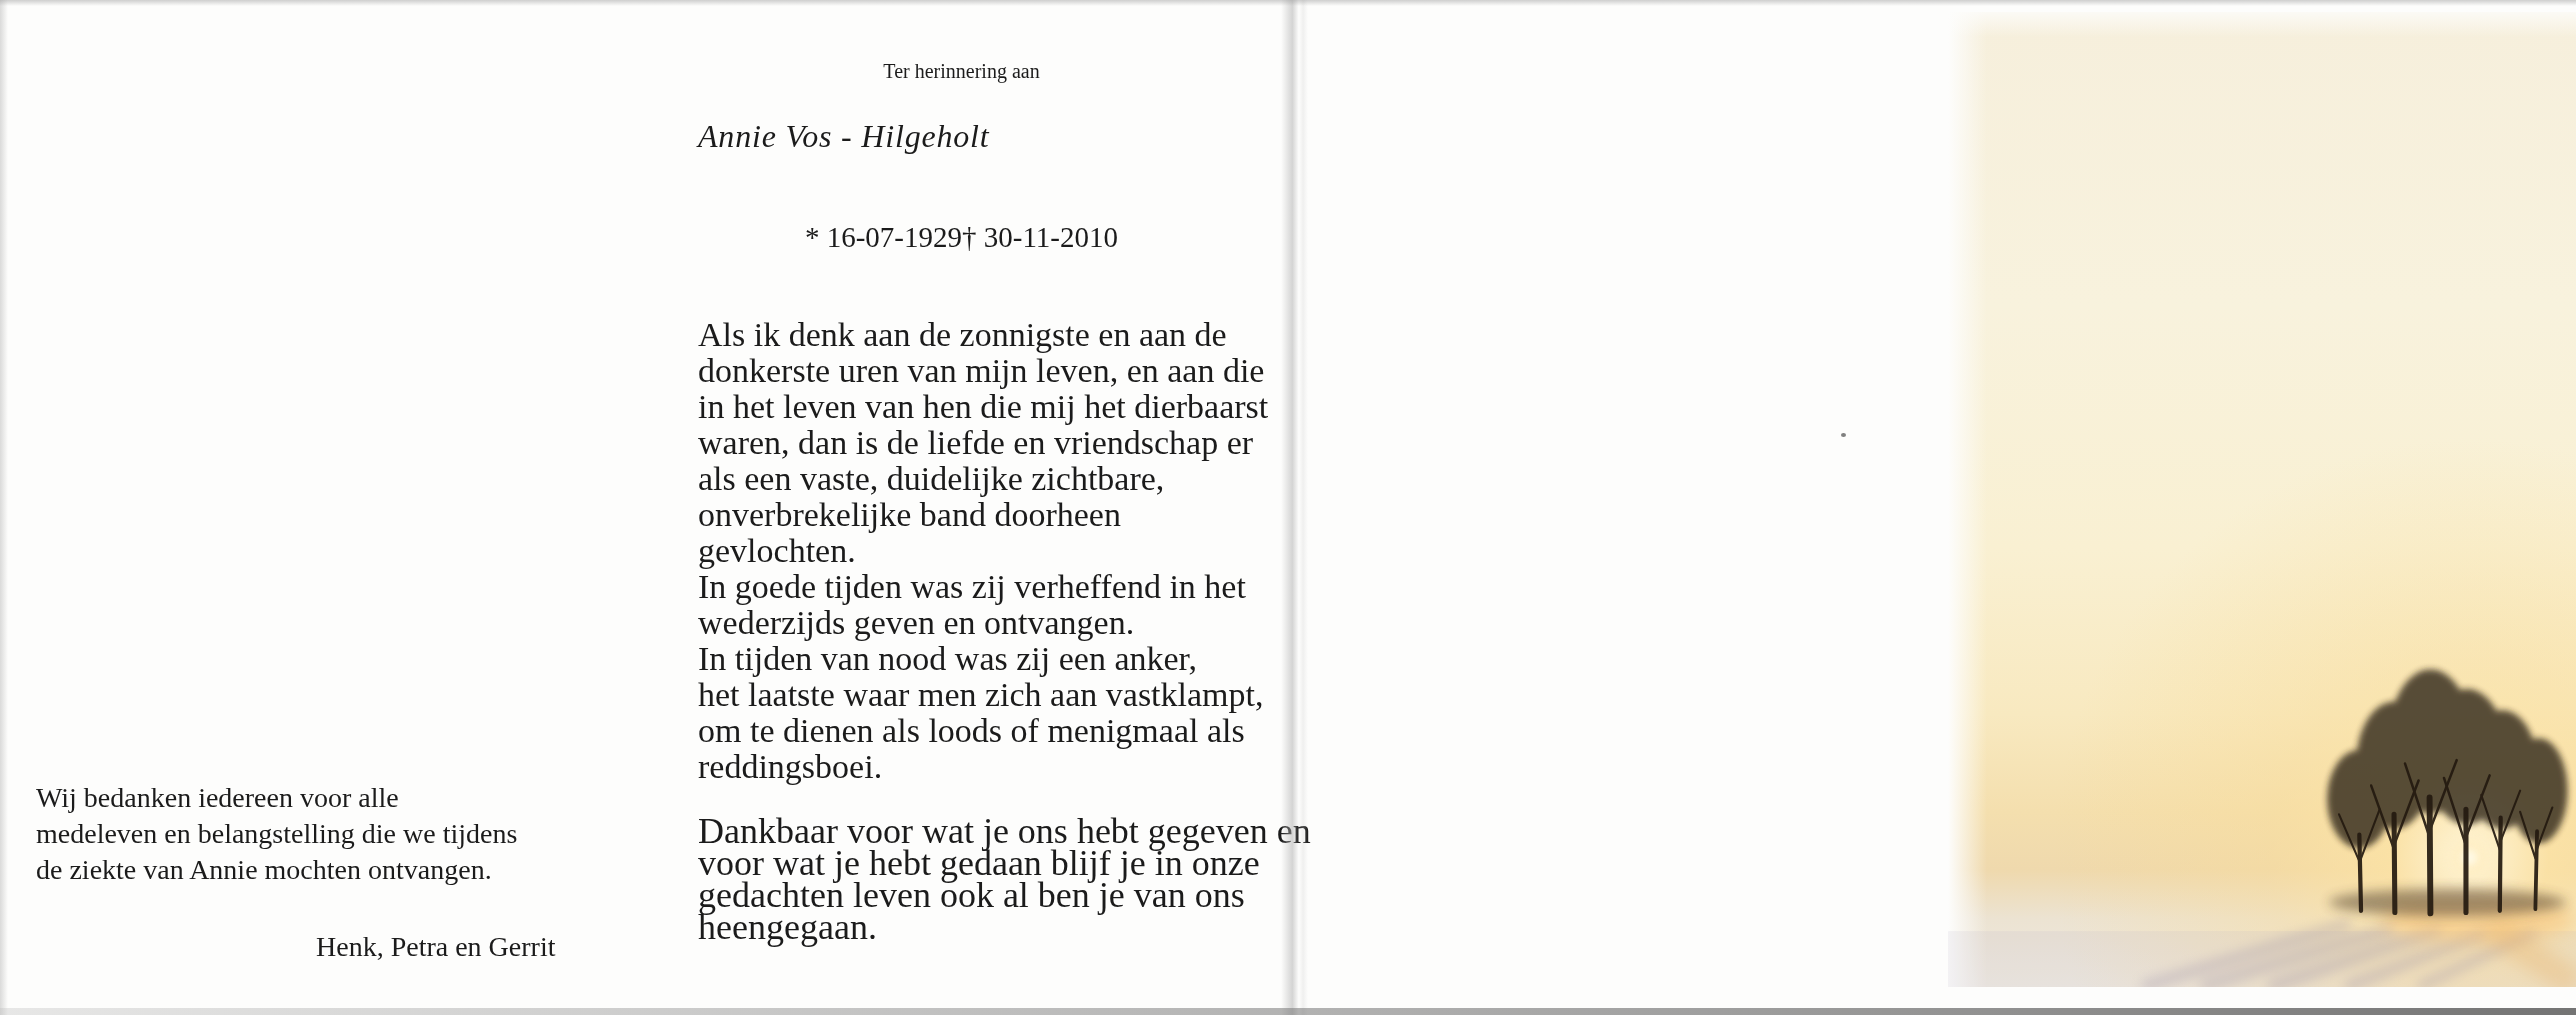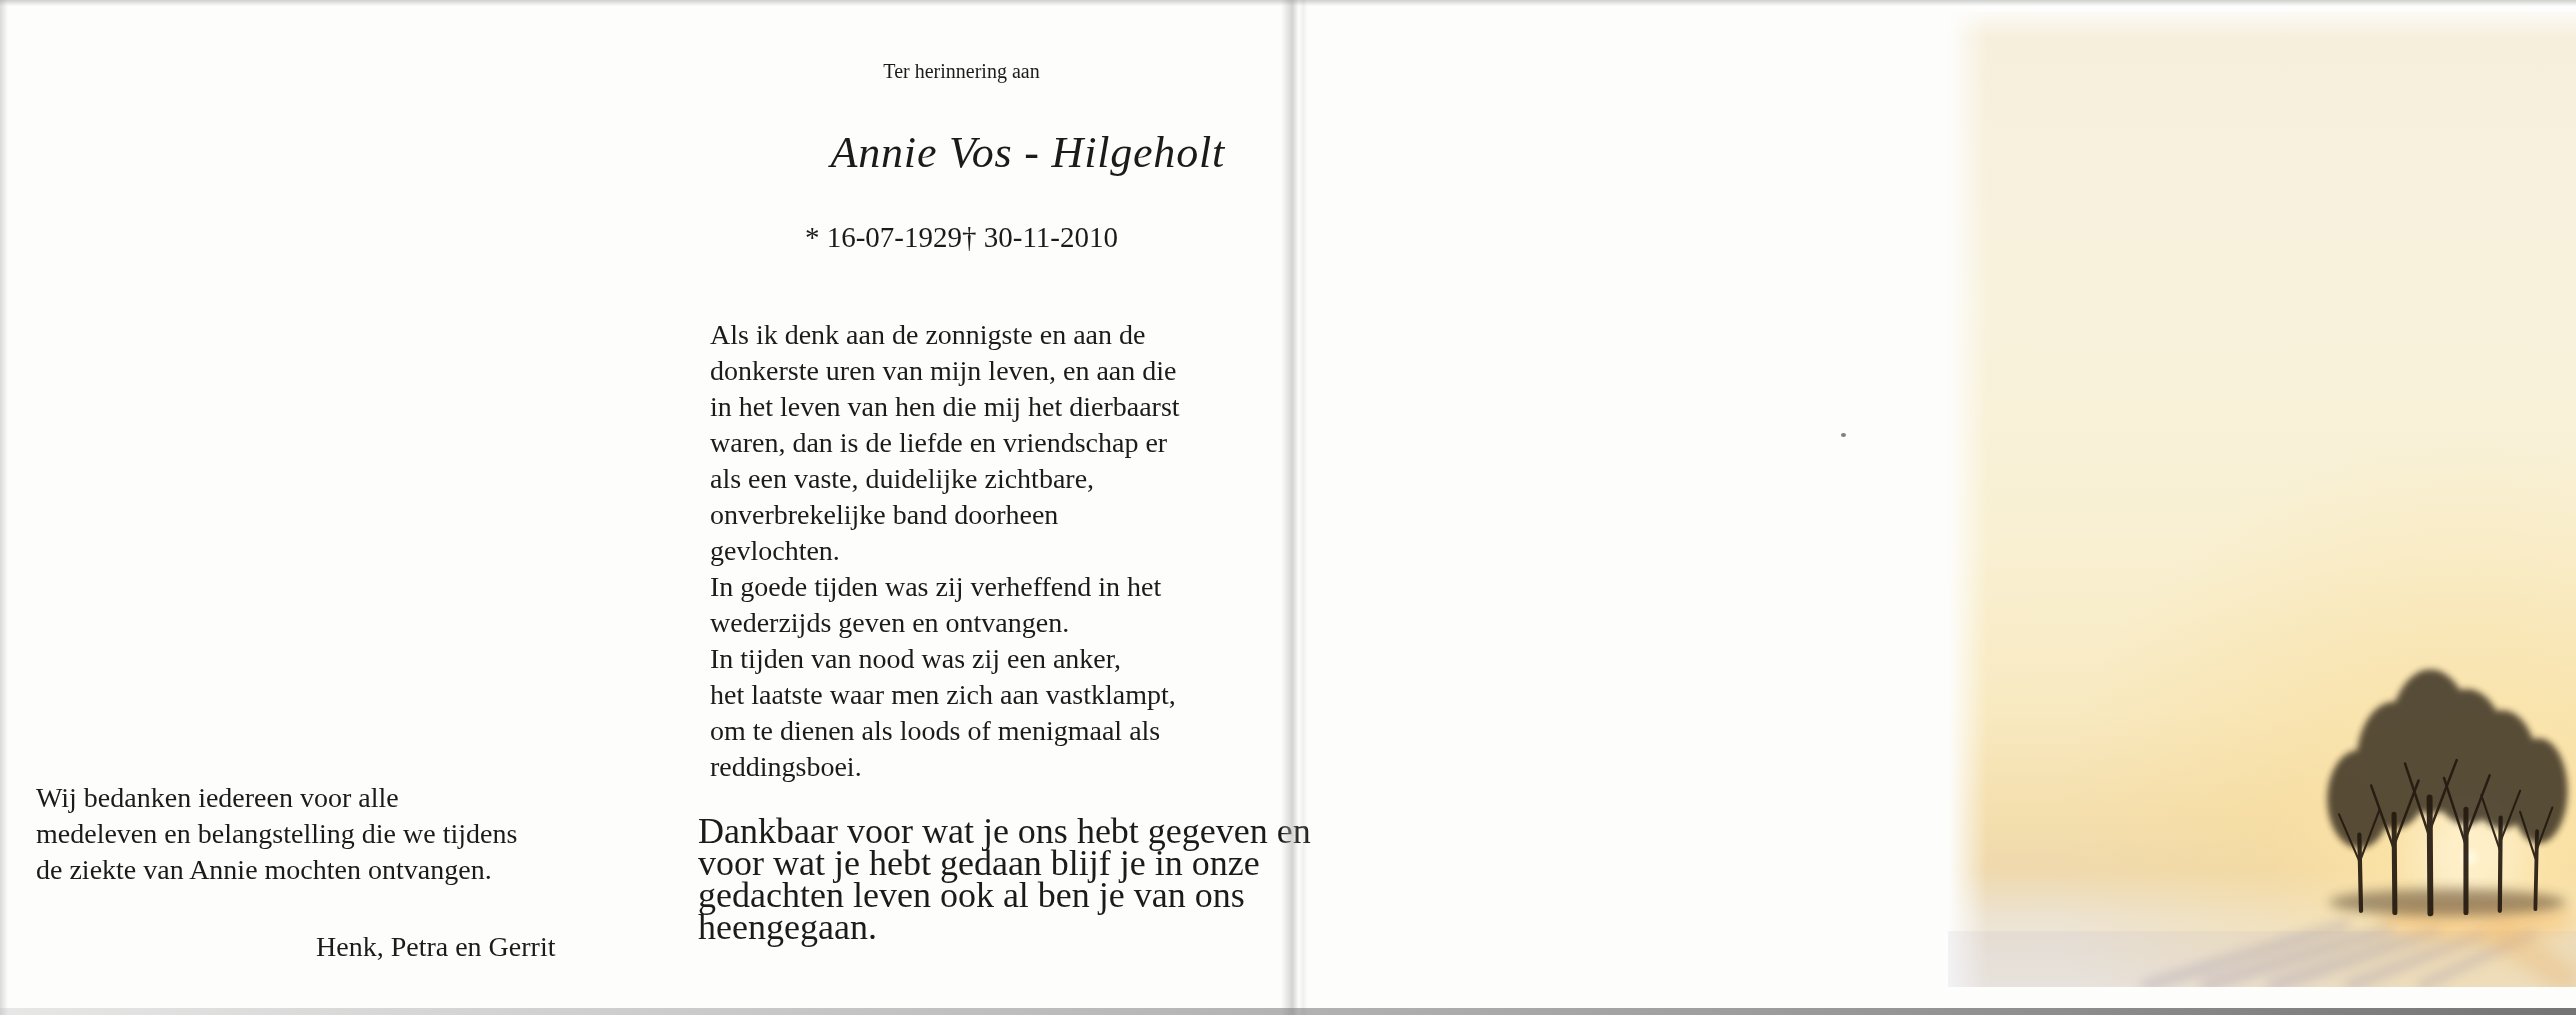--- a/index.html
+++ b/index.html
@@ -19,25 +19,25 @@
   .fold-crease { position:absolute; top:0; bottom:0; left:1281px; width:27px;
     background:linear-gradient(90deg, rgba(200,200,200,0) 0%, rgba(178,178,178,.55) 42%,
       rgba(255,255,255,0) 66%, rgba(205,205,205,.28) 82%, rgba(255,255,255,0) 100%); }
   .scan-speck { position:absolute; left:1841px; top:433px; width:5.1px; height:4.2px;
     background:#4a4a4a; border-radius:50%; opacity:.7; }
 
   
   .memorial-col { position:absolute; left:698px; top:0; width:527px; height:100%; }
   .hdr { position:absolute; left:0; top:54px; width:100%; text-align:center;
     font-size:20px; line-height:34px; }
-  .name { position:absolute; left:0; top:125px; width:100%; text-align:right;
-    font-size:44px; line-height:56px; font-style:italic; letter-spacing:0.8px; }
+  .name { position:absolute; left:0; top:108px; width:100%; text-align:left;
+    font-size:32px; line-height:56px; font-style:italic; letter-spacing:0.8px; }
   .dates { position:absolute; left:0; top:220px; width:100%;
     display:flex; justify-content:center; font-size:29px; line-height:34px; }
-  .poem { position:absolute; left:12px; top:317px; font-size:28px; line-height:36px;
+  .poem { position:absolute; left:0; top:317px; font-size:34px; line-height:36px;
     white-space:pre; }
   .closing { position:absolute; left:0; top:815px; font-size:36px; line-height:32px;
     white-space:pre; }
   .thanks { position:absolute; left:36px; top:780px; font-size:28px; line-height:36px;
     white-space:pre; }
   .signature { position:absolute; left:298px; top:929px; font-size:28px; line-height:36px;margin-left:18px; }
 
   
   .photo {
     position:absolute; left:1948px; top:12px; width:628px; height:975px;

